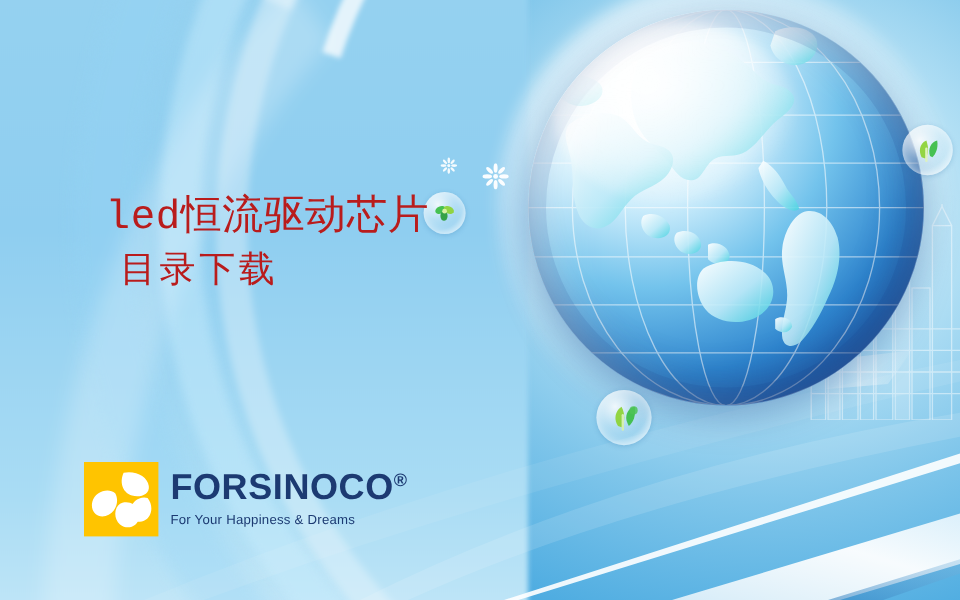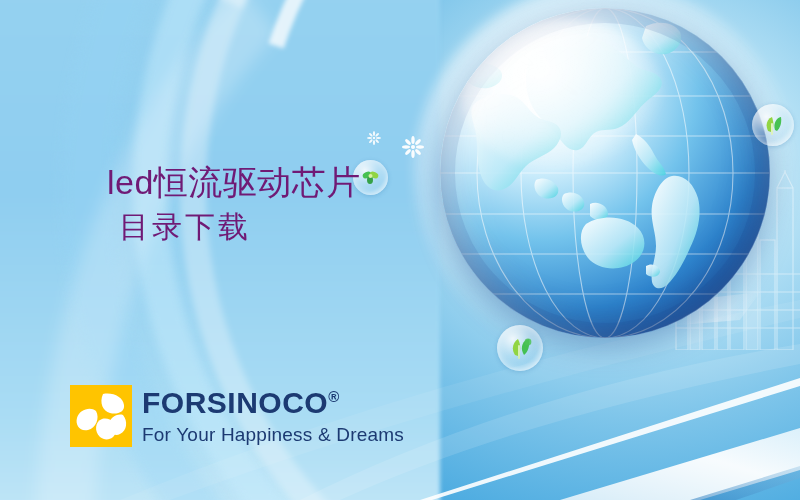--- a/index.html
+++ b/index.html
@@ -147,25 +147,24 @@
   }
   .bubble .leaf { position: absolute; inset: 0; }
 
   
   .sparkle { position: absolute; }
 
   
   .headline {
     position: absolute;
     left: 88px; top: 162px;
-    color: #701a75;
-    font-family: Liberation Sans, sans-serif;
+    color: #b91c1c;
+    font-family: Liberation Mono, monospace;
     line-height: 1.22;
     white-space: nowrap;
-    margin-left: 19px;
   }
   .headline .l1 { display: block; font-size: 34px; letter-spacing: 0.5px; }
   .headline .l2 { display: block; font-size: 30px; margin-left: 12px; margin-top: 6px; letter-spacing: 3px; }
 
   
   .logo {
     position: absolute;
     left: 70px; top: 385px;
     display: flex;
     align-items: center;
@@ -183,21 +182,21 @@
     color: #1c3a72;
     font-weight: bold;
     font-size: 30px;
     letter-spacing: 0.5px;
     line-height: 1;
     font-family: "Liberation Sans", sans-serif;
   }
   .logo-name .reg { font-size: 15px; vertical-align: super; letter-spacing: 0; }
   .logo-tag {
     color: #1c3a72;
-    font-size: 19px;
+    font-size: 11px;
     line-height: 1;
     margin-top: 7px;
     letter-spacing: 0.2px;
     font-family: "Liberation Sans", sans-serif;
   }
 </style>
 </head>
 <body>
 
 <div id="stage">

